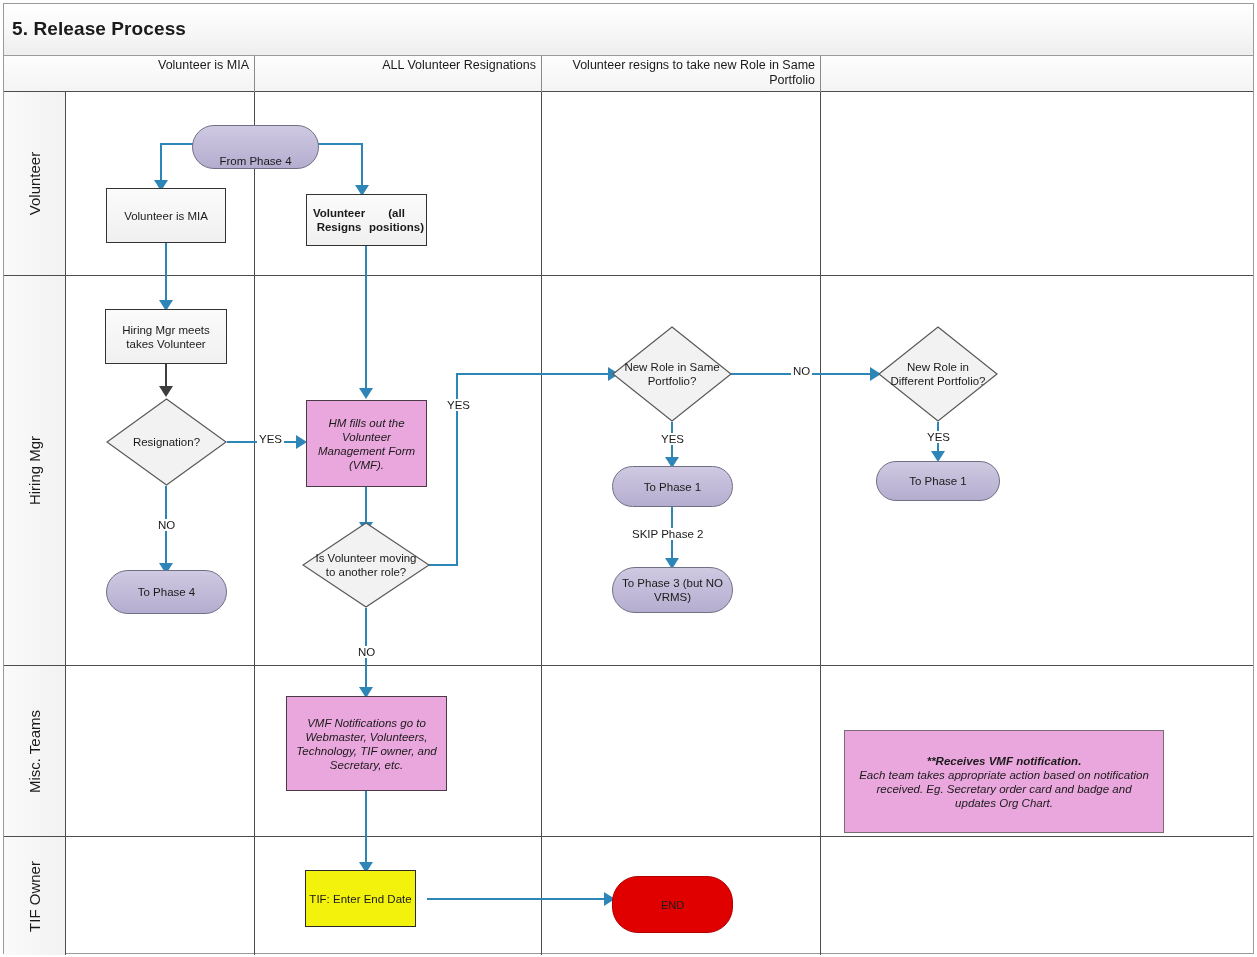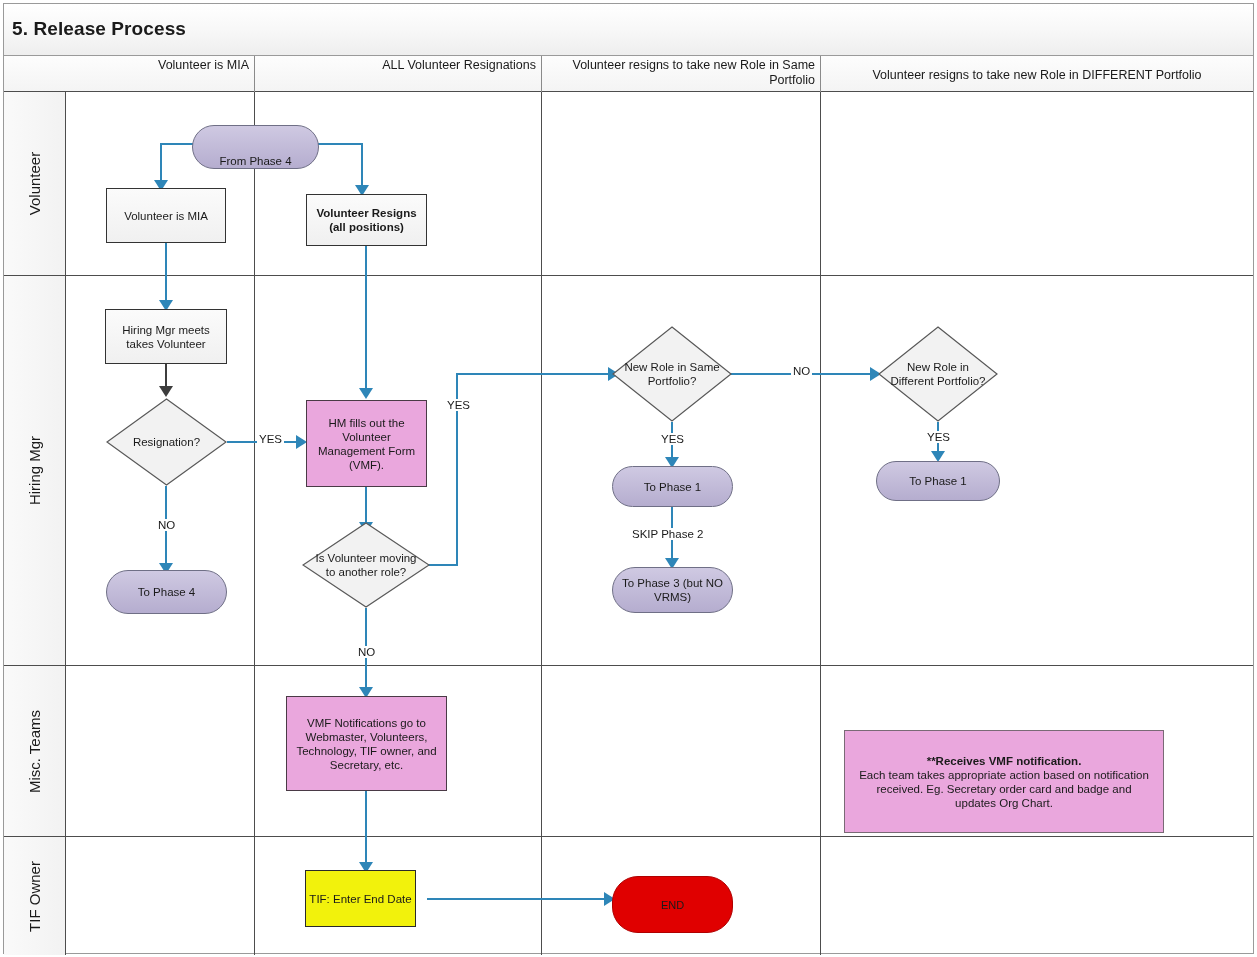--- a/index.html
+++ b/index.html
@@ -120,20 +120,21 @@
     background: linear-gradient(to bottom, #fbfbfb 0%, #f0f0f0 100%);
     border: 1.5px solid #333333;
     padding: 2px;
   }
   .box.bold { font-weight: bold; }
 
   .pink {
     background: #eaa7dd;
     border: 1.5px solid #4a3a46;
     padding: 3px;
+    font-style: italic;
   }
   .pink.soft { border: 1px solid #7a6a76; margin-top: 36px; }
 
   .yellow {
     background: #f2f20c;
     border: 1.5px solid #2a2a2a;
   }
 
   .terminator {
     background: linear-gradient(to bottom, #cfc9e2 0%, #b5adcf 100%);
@@ -218,23 +219,20 @@
     <div id="col-header-band">
       <div class="col-header" style="left:0px; width:251px;">
         <div class="col-header-inner">Volunteer is MIA</div>
       </div>
       <div class="col-header" style="left:251px; width:287px;">
         <div class="col-header-inner">ALL Volunteer Resignations</div>
       </div>
       <div class="col-header wrap" style="left:538px; width:279px;">
         <div class="col-header-inner">Volunteer resigns to take new Role in Same Portfolio</div>
       </div>
-      <div class="col-header" style="left:817px; width:432px; border-right:none; align-items:center;">
-        <div class="col-header-inner" style="text-align:center;">Volunteer resigns to take new Role in DIFFERENT  Portfolio</div>
-      </div>
     </div>
 
     <div class="lane-label" style="top:88px; height:184px;">
       <span>Volunteer</span>
     </div>
     <div class="lane-label" style="top:272px; height:390px;">
       <span>Hiring Mgr</span>
     </div>
     <div class="lane-label" style="top:662px; height:171px;">
       <span>Misc. Teams</span>
@@ -261,21 +259,21 @@
     <div class="arrow down" style="left:150px; top:176px;"></div>
 
     <div class="line hline" style="left:312px; top:139px; width:47px;"></div>
     <div class="line vline" style="left:357px; top:139px; height:47px;"></div>
     <div class="arrow down" style="left:351px; top:181px;"></div>
 
     <div class="shape box" style="left:102px; top:184px; width:120px; height:55px;">
       <span>Volunteer is MIA</span>
     </div>
 
-    <div class="shape box bold" style="left:302px; top:190px; width:121px; height:52px; flex-direction:column;">
+    <div class="shape box bold" style="left:302px; top:190px; width:121px; height:52px; flex-direction:row;">
       <span>Volunteer Resigns</span>
       <span>(all positions)</span>
     </div>
 
     <div class="line vline" style="left:161px; top:239px; height:62px;"></div>
     <div class="arrow down" style="left:155px; top:296px;"></div>
 
     <div class="shape box" style="left:101px; top:305px; width:122px; height:55px; flex-direction:column;">
       <span>Hiring Mgr meets</span>
       <span>takes Volunteer</span>

